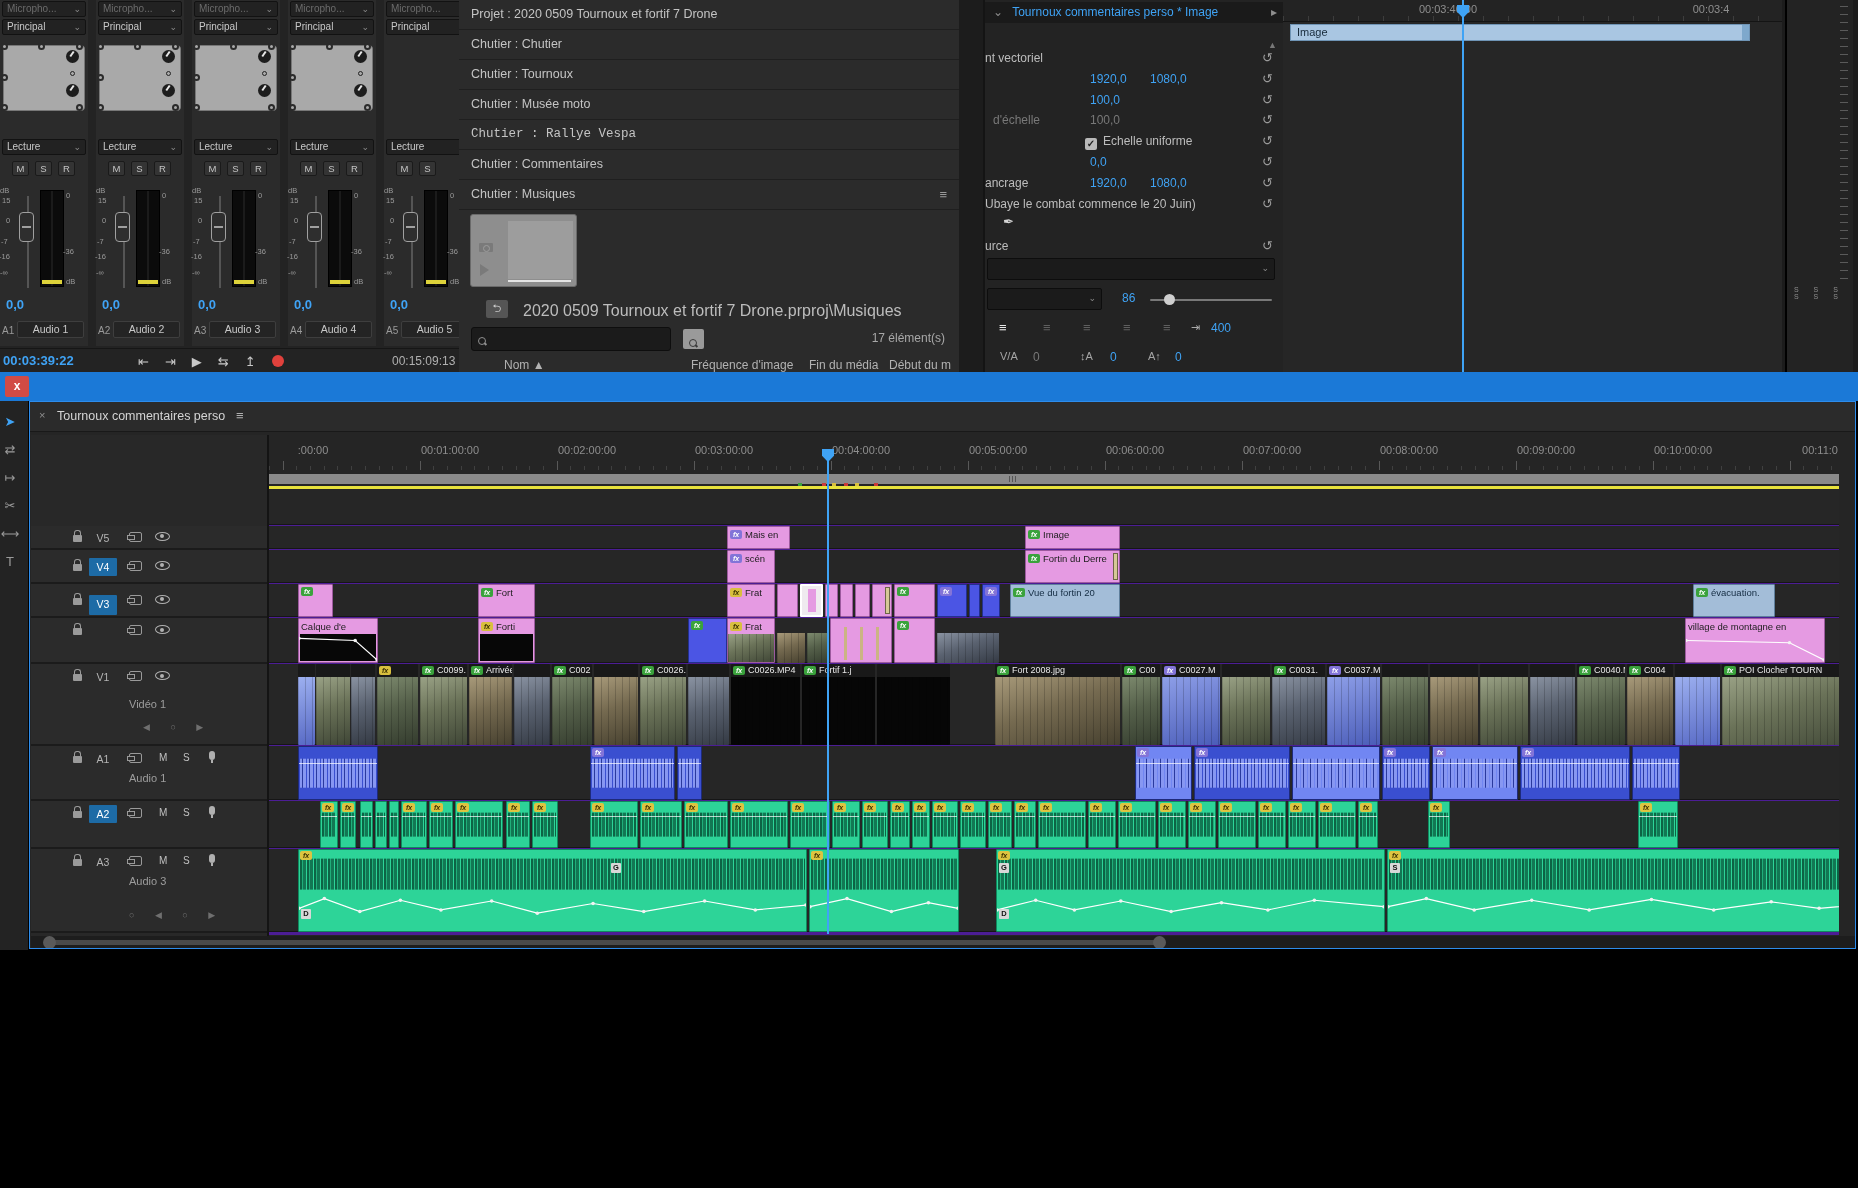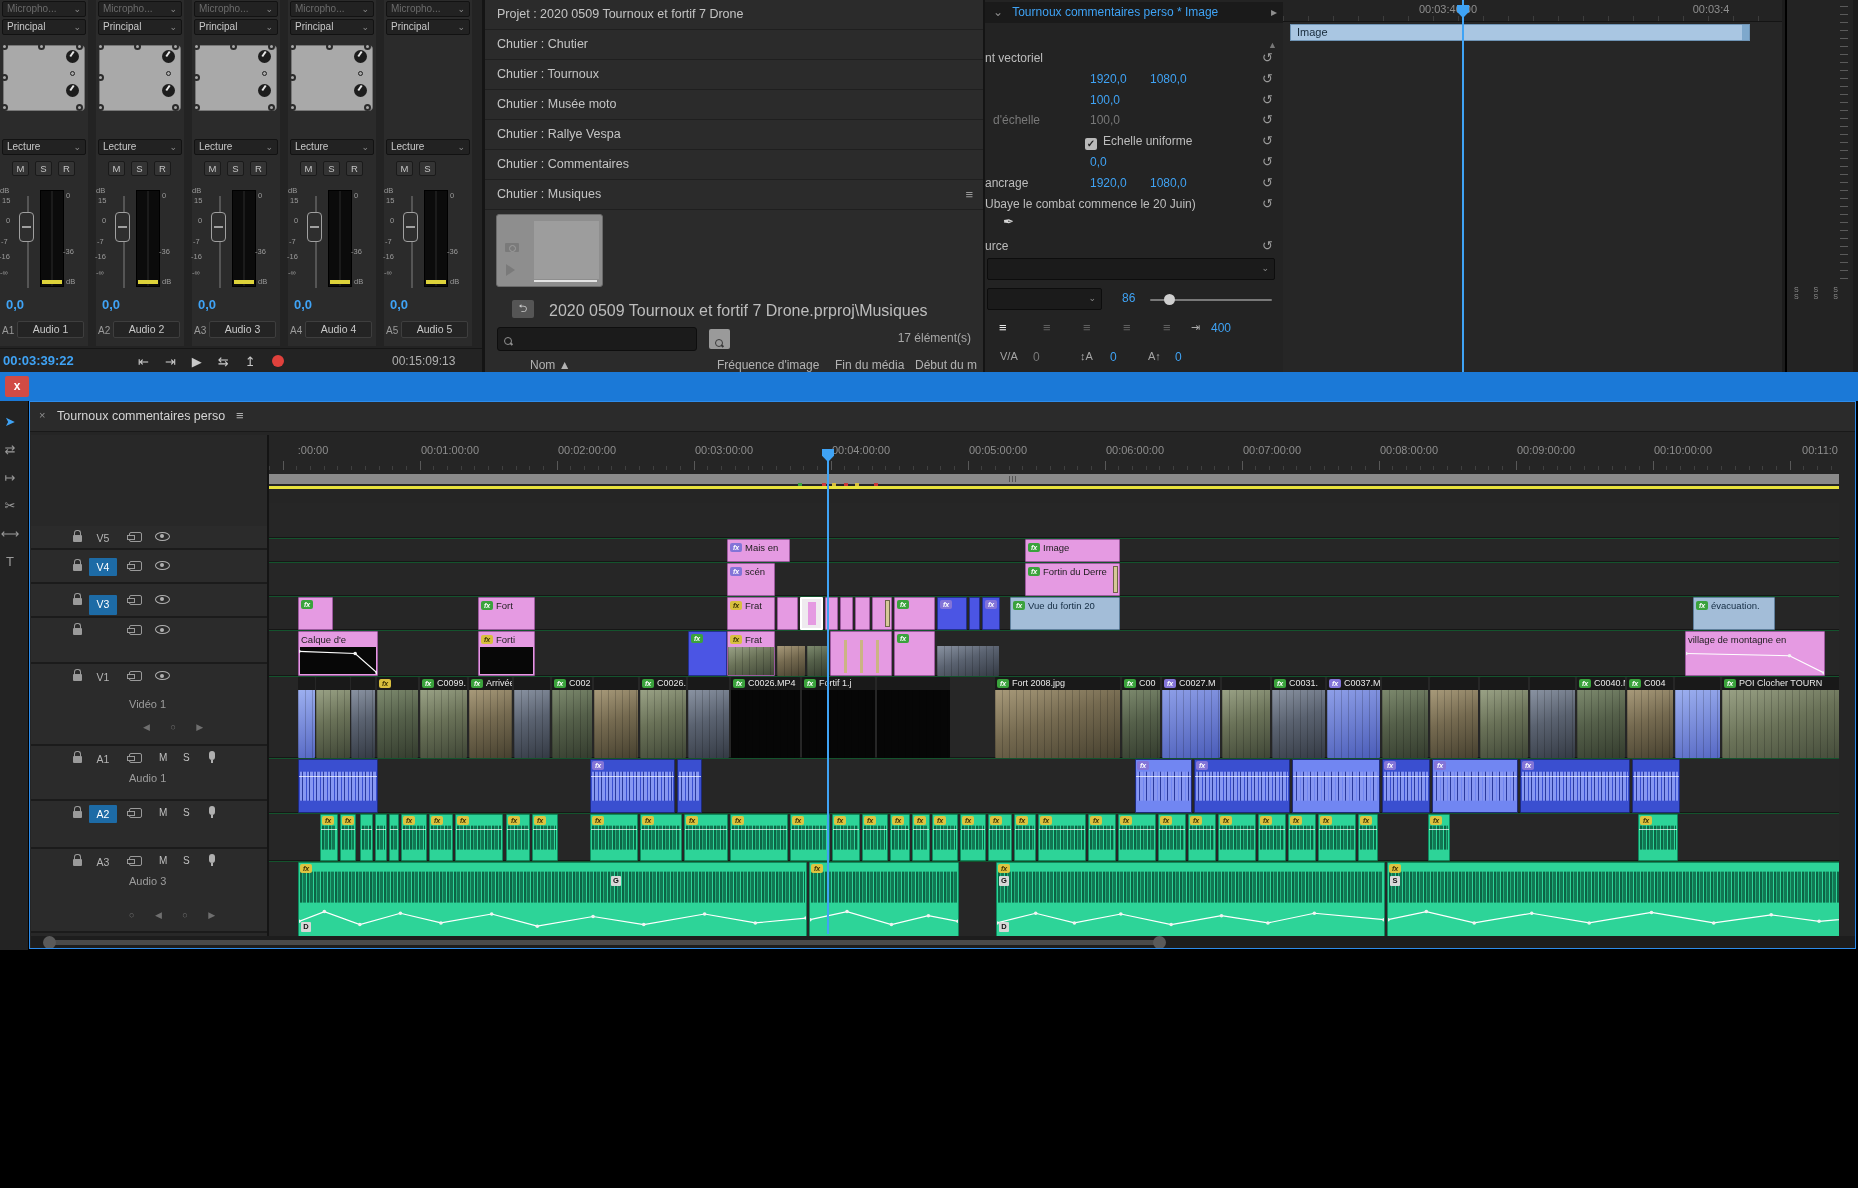--- a/index.html
+++ b/index.html
@@ -37,21 +37,21 @@
   .meter::after{content:"";position:absolute;left:1px;right:1px;bottom:2px;height:4px;background:#ddd23a;}
   .mxval{position:absolute;left:6px;top:297px;color:#3fa3f5;font-size:13px;font-weight:bold;}
   .mxtid{position:absolute;left:2px;top:325px;color:#9a9a9a;font-size:10px;}
   .mxtname{position:absolute;left:17px;top:321px;width:67px;height:17px;background:#242424;border:1px solid #3e3e3e;
            color:#c8c8c8;font-size:10.5px;text-align:center;line-height:15px;border-radius:2px;white-space:nowrap;overflow:hidden;}
   #mx-transport{position:absolute;left:0;top:348px;width:483px;height:24px;background:#232323;border-top:1px solid #161616;}
   .tr-ic{color:#c9c9c9;font-size:13px;margin:0 8px;display:inline-block;}
   #rec-dot{display:inline-block;width:12px;height:12px;border-radius:50%;background:#e0413c;margin:0 8px;vertical-align:-1px;}
 
   
-  #project{position:absolute;left:485px;top:0;width:500px;height:372px;background:#2b2b2b;overflow:hidden;}
+  #project{position:absolute;left:459px;top:0;width:500px;height:372px;background:#2b2b2b;overflow:hidden;}
   .pj-row{position:absolute;left:0;width:500px;height:30px;border-bottom:1px solid #1f1f1f;background:#2b2b2b;
           color:#c4c4c4;font-size:12.5px;line-height:29px;padding-left:12px;white-space:nowrap;overflow:hidden;}
   .pj-menu{position:absolute;right:12px;top:0;color:#9a9a9a;font-size:13px;}
   #pj-thumb{position:absolute;left:11px;top:214px;width:107px;height:73px;background:#8e8e8e;border-radius:3px;border:1px solid #6a6a6a;}
   #pj-thumb .inner{position:absolute;left:37px;top:6px;right:3px;bottom:7px;background:#9d9d9d;}
   #pj-thumb .uline{position:absolute;left:37px;bottom:4px;right:5px;height:2px;background:#e4e4e4;}
   .cam{position:absolute;left:8px;top:28px;width:14px;height:9px;background:#7a7a7a;border-radius:1px;}
   .cam::before{content:"";position:absolute;left:4px;top:2px;width:5px;height:5px;border:1.5px solid #9d9d9d;border-radius:50%;}
   .plytri{position:absolute;left:9px;top:49px;width:0;height:0;border-left:9px solid #7a7a7a;border-top:6px solid transparent;border-bottom:6px solid transparent;}
   .mag{position:relative;display:inline-block;width:9px;height:9px;}
@@ -129,21 +129,21 @@
   .patch{position:absolute;width:13px;height:10px;border:1.5px solid #9a9a9a;border-radius:2px;}
   .patch::before{content:"";position:absolute;left:-3px;top:2px;width:6px;height:3px;background:#2b2b2b;border:1.5px solid #9a9a9a;}
   .eye{position:absolute;width:15px;height:9px;border:1.5px solid #b0b0b0;border-radius:50%;}
   .eye::before{content:"";position:absolute;left:4px;top:1.5px;width:4px;height:4px;background:#b0b0b0;border-radius:50%;}
   .ms{position:absolute;color:#c0c0c0;font-size:10px;}
   .mic{position:absolute;width:6px;height:9px;background:#b0b0b0;border-radius:3px;}
   .mic::after{content:"";position:absolute;left:2px;top:9px;width:2px;height:3px;background:#b0b0b0;}
   .tlabel{position:absolute;color:#9d9d9d;font-size:11px;white-space:nowrap;}
   .kfnav{position:absolute;color:#6f6f6f;font-size:9px;letter-spacing:9px;white-space:nowrap;}
 
-  #lanes{position:absolute;left:239px;top:88px;width:1570px;height:445px;background:#14532d;overflow:hidden;margin-top:13px;}
+  #lanes{position:absolute;left:239px;top:88px;width:1570px;height:445px;background:#4c1d95;overflow:hidden;}
   .lane{position:absolute;left:0;width:1570px;background:#262626;border-bottom:1px solid #161616;}
   .clip{position:absolute;overflow:hidden;border-radius:1px;}
   .c-pink{background:#e59ae2;border:1px solid #9c5a9e;}
   .c-steel{background:#a3bdd8;border:1px solid #5f7f9c;}
   .c-blue{background:#4b55e4;border:1px solid #23308f;}
   .c-ghost{background:#efeaef;border:2px solid #fff;}
   .c-ghost::after{content:"";position:absolute;left:50%;top:3px;bottom:3px;width:8px;margin-left:-4px;background:#e59ae2;}
   .glabel{display:flex;align-items:center;gap:3px;font-size:9.5px;color:#1c1c1c;padding:2px 2px 0 2px;white-space:nowrap;overflow:hidden;}
   .c-steel .glabel{color:#142c42;}
   .bdg{display:inline-block;min-width:12px;height:9px;border-radius:2px;font-style:italic;font-weight:bold;font-size:7px;
@@ -409,21 +409,21 @@
       </div>
     </div>
     <div class="vdiv" style="left:482px;"></div>
 
     <div id="project">
       <div id="project-tabs">
           <div class="pj-row" style="top: 0px;">Projet : 2020 0509 Tournoux et fortif 7 Drone</div>
           <div class="pj-row" style="top: 30px;">Chutier : Chutier</div>
           <div class="pj-row" style="top: 60px;">Chutier : Tournoux</div>
           <div class="pj-row" style="top: 90px;">Chutier : Musée moto</div>
-          <div class="pj-row" style="top: 120px;">Chutier : Rallye Vespa</div>
+          <div class="pj-row" style="top: 120px; font-family: Liberation Mono, monospace;">Chutier : Rallye Vespa</div>
           <div class="pj-row" style="top: 150px;">Chutier : Commentaires</div>
           <div class="pj-row" style="top: 180px;">Chutier : Musiques<span class="pj-menu">≡</span></div>
         </div>
       <div id="pj-thumb">
         <span class="cam"></span>
         <span class="plytri"></span>
         <div class="inner"></div>
         <div class="uline"></div>
       </div>
       <div class="abs" style="left:27px;top:300px;width:22px;height:18px;background:#555;border-radius:2px;color:#ccc;font-size:11px;text-align:center;line-height:17px;">⮌</div>

